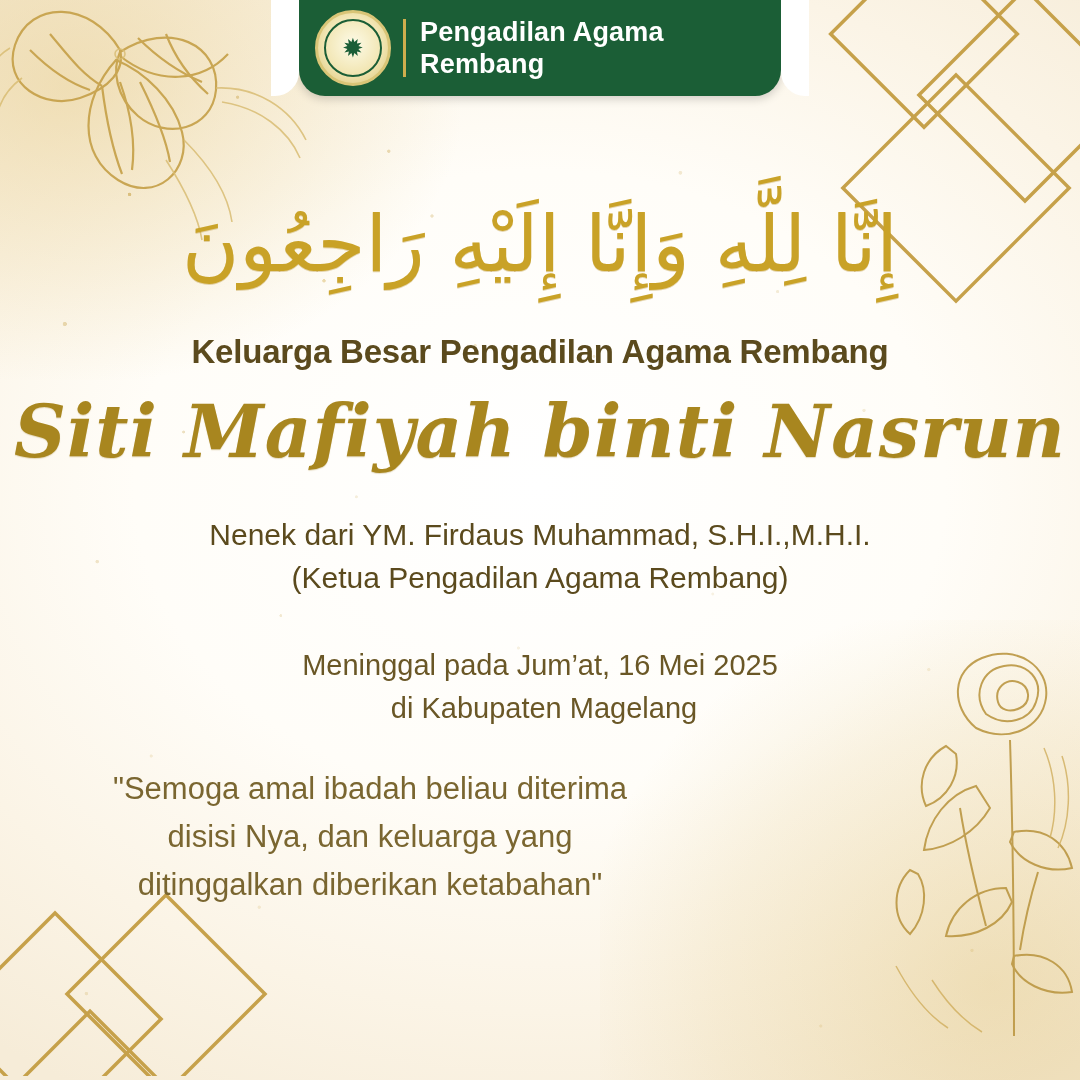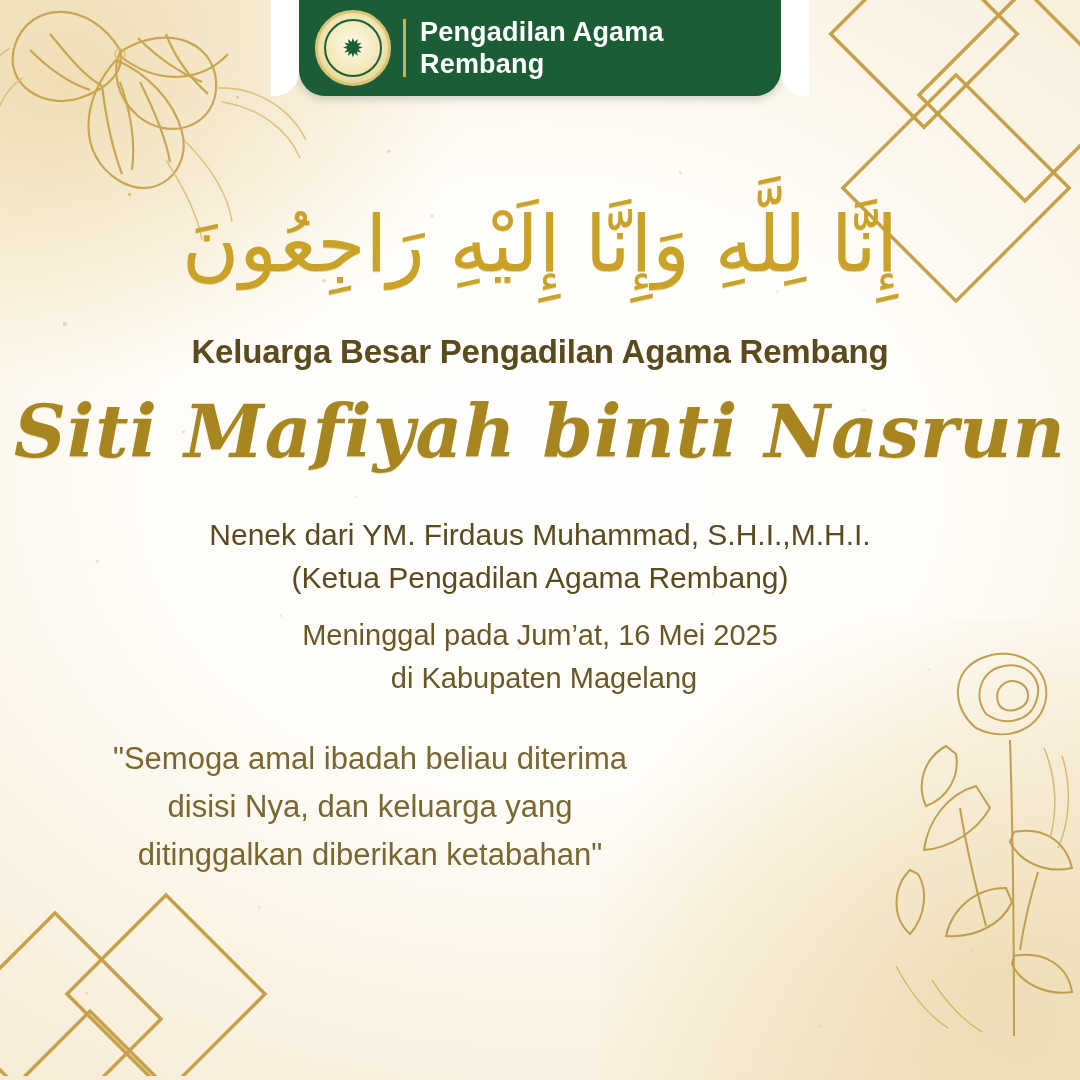--- a/index.html
+++ b/index.html
@@ -194,21 +194,21 @@
     letter-spacing: 1px;
     text-shadow: 0 1px 1px rgba(150,116,20,.25);
   }
 
   .relation-1, .relation-2 {
     font-size: 30px;
     font-weight: normal;
     color: #5b4a1d;
     line-height: 1.45;
   }
-  .relation-2 { margin-bottom: 14px; }
+  .relation-2 { margin-bottom: 44px; }
 
   .detail {
     font-size: 29px;
     color: #6a5726;
     line-height: 1.5;
   }
   .detail.last { margin-bottom: 34px; margin-left: 8px; }
 
   .quote {
     font-size: 31px;

